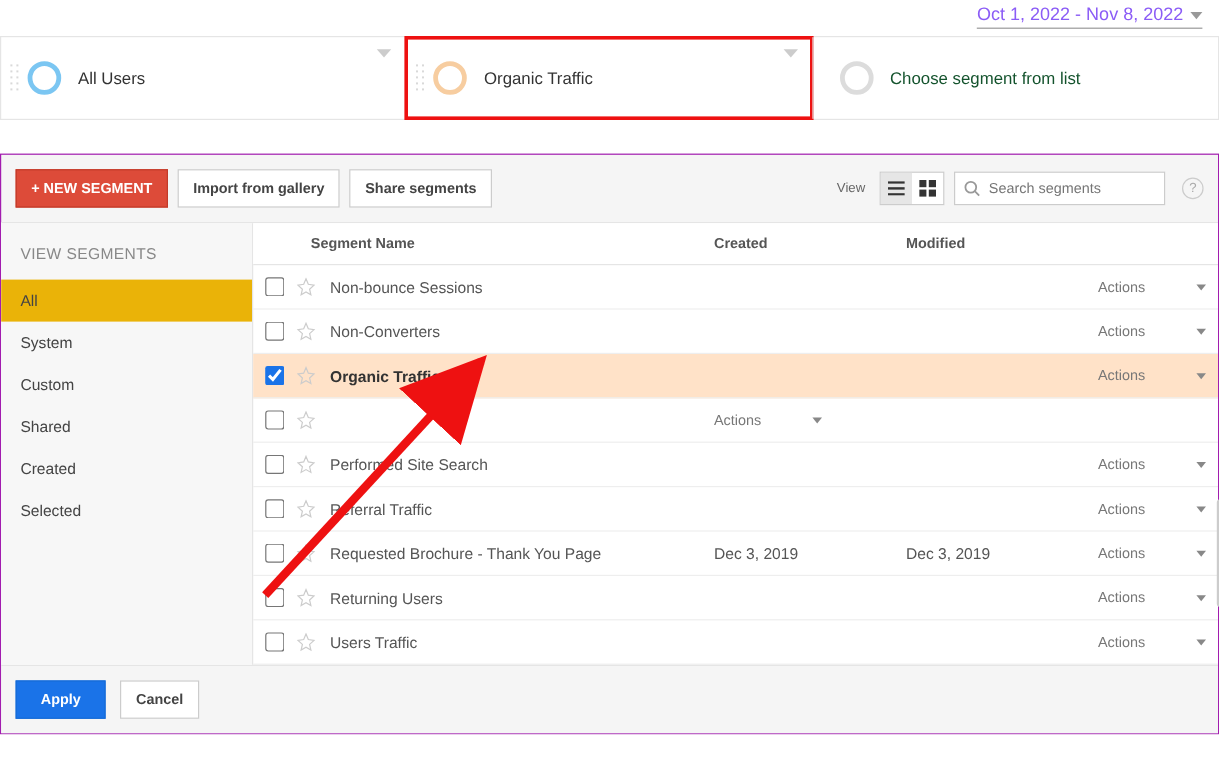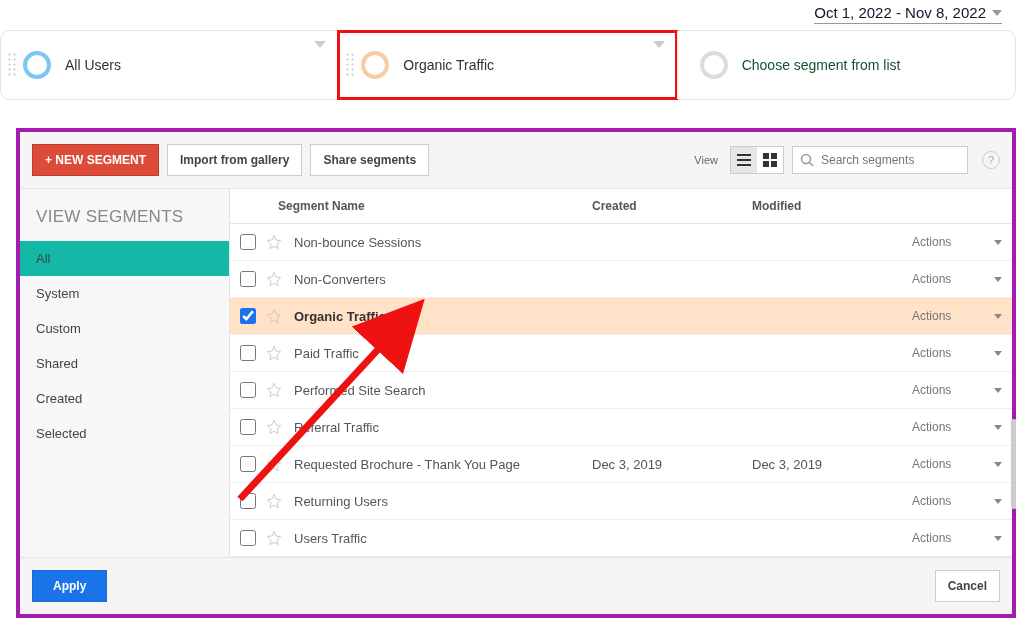--- a/index.html
+++ b/index.html
@@ -1,77 +1,77 @@
 <!DOCTYPE html>
 <html><head>
 <meta charset="utf-8">
 <style>
   * { box-sizing: border-box; margin: 0; padding: 0; font-family: Arial, Helvetica, sans-serif; }
   body { background: #fff; font-size: 13px; color: #333; width: 1016px; }
 
   
   .daterange-bar { display: flex; justify-content: flex-end; padding: 4px 14px 0 0; }
-  .daterange { display: inline-flex; align-items: center; gap: 6px; font-size: 15px; color: #0f172a; border-bottom: 1px solid #999; padding-bottom: 2px; }
+  .daterange { display: inline-flex; align-items: center; gap: 6px; font-size: 15px; color: #8b5cf6; border-bottom: 1px solid #999; padding-bottom: 2px; }
   .daterange .tri { width: 0; height: 0; border-left: 5px solid transparent; border-right: 5px solid transparent; border-top: 6px solid #999; }
 
   
-  .segment-row { display: flex; border: 1px solid #e5e5e5; border-radius: 10px; margin: 6px 0 0 0; }
+  .segment-row { display: flex; border: 1px solid #e5e5e5; border-radius: 0; margin: 6px 0 0 0; }
   .segment-chip { position: relative; flex: 1; display: flex; align-items: center; padding: 16px 14px 16px 22px; min-height: 68px; }
   .segment-chip + .segment-chip { border-left: 1px solid #e5e5e5; }
   .grab { position: absolute; left: 6px; top: 50%; transform: translateY(-50%); width: 10px; height: 26px; background:
       radial-gradient(#d0d0d0 1px, transparent 1.2px) 0 0/5px 5px; opacity:.8; }
   .ring { width: 28px; height: 28px; border-radius: 50%; border: 4px solid #7bc6f2; margin-right: 14px; flex-shrink: 0; }
   .ring.orange { border-color: #f7cda0; }
   .ring.grey { border-color: #dcdcdc; }
   .chip-label { font-size: 14px; color: #333; }
   .chip-caret { position: absolute; right: 12px; top: 10px; width: 0; height: 0; border-left:6px solid transparent; border-right:6px solid transparent; border-top:7px solid #ccc; }
   .highlight-box { outline: 3px solid #e11; outline-offset: -2px; }
 
   
-  .panel { border: 4px solid #a21caf; margin-top: 28px; background: #f5f5f5; padding-bottom: 0; position: relative; margin-left: 16px; }
+  .panel { border: 1px solid #a21caf; margin-top: 28px; background: #f5f5f5; padding-bottom: 0; position: relative; }
   .toolbar { display: flex; align-items: center; padding: 12px 12px; gap: 8px; }
   .btn { border: 1px solid #ccc; background: #fff; color: #444; font-size: 12px; font-weight: bold; padding: 8px 12px; cursor: pointer; }
   .btn.red { background: #dd4b39; border-color: #c23a29; color: #fff; }
   .toolbar-spacer { flex: 1; }
   .view-lbl { font-size: 11px; color: #666; margin-right: 4px; }
   .view-toggle { display: inline-flex; border: 1px solid #ccc; background: #fff; }
   .view-opt { width: 26px; height: 26px; display:flex; align-items:center; justify-content:center; cursor:pointer; }
   .view-opt.active { background: #e6e6e6; }
   .view-opt svg { display:block; }
   .search-wrap { position: relative; }
   .search-wrap svg { position:absolute; left:8px; top:50%; transform:translateY(-50%); }
   .search-input { border: 1px solid #ccc; padding: 6px 8px 6px 28px; width: 176px; font-size: 12px; color:#555; }
   .help { width: 18px; height: 18px; border-radius: 50%; border: 1px solid #ccc; color: #aaa; font-size: 11px; display:flex; align-items:center; justify-content:center; margin-left:6px; cursor:pointer; }
 
   
   .body { display: flex; background: #fff; border-top: 1px solid #e5e5e5; }
   .sidebar { width: 210px; background: #f7f7f7; border-right: 1px solid #e5e5e5; padding: 14px 0 20px 0; }
-  .side-head { font-size: 17px; color: #888; letter-spacing: .3px; padding: 4px 16px 14px 16px; }
+  .side-head { font-size: 13px; color: #888; letter-spacing: .3px; padding: 4px 16px 14px 16px; }
   .side-item { padding: 10px 16px; font-size: 13px; color: #444; cursor: pointer; }
-  .side-item.active { background: #14b8a6; }
+  .side-item.active { background: #eab308; }
 
   .grid { flex: 1; position: relative; }
   .gridhead { display:flex; align-items:center; border-bottom: 1px solid #e5e5e5; background:#fff; font-size:12px; color:#555; font-weight:bold; padding: 10px 10px; }
   .col-name { flex: 1; }
   .col-created { width: 160px; }
   .col-modified { width: 160px; }
   .col-actions { width: 90px; }
 
   .row { display:flex; align-items:center; border-bottom:1px solid #eee; padding: 10px 10px; font-size:13px; color:#555; }
   .row.selected { background: #ffe2c8; }
   .row.selected .seg-name { color:#333; font-weight:bold; }
   .row input[type=checkbox] { width:16px; height:16px; margin-right:10px; accent-color:#1a73e8; cursor:pointer; }
   .star { width:16px; height:16px; margin-right:12px; cursor:pointer; }
   .seg-name { flex:1; }
   .seg-created { width:160px; }
   .seg-modified { width:160px; }
   .actions { width:90px; display:flex; align-items:center; justify-content:space-between; color:#777; font-size:12px; cursor:pointer; gap:6px; }
   .actions .tri { width:0;height:0;border-left:4px solid transparent;border-right:4px solid transparent;border-top:5px solid #888; }
 
-  .footer { border-top: 1px solid #e5e5e5; padding: 12px; background: #f5f5f5; display:flex; gap:12px;justify-content:space-between; }
+  .footer { border-top: 1px solid #e5e5e5; padding: 12px; background: #f5f5f5; display:flex; gap:12px; }
   .btn.blue { background:#1a73e8; border-color:#166bd6; color:#fff; padding:8px 20px; }
   .btn.plain { background:#fff; }
 
   
   .arrow-overlay { position:absolute; pointer-events:none; left: 0; top: 0; }
 
   
   .fake-scroll { position:absolute; right:-5px; top:230px; width:6px; height:90px; background:#ccc; border-radius:3px; }
 </style>
 </head>
@@ -205,21 +205,20 @@
             <span class="actions">
               <span>Actions</span>
               <span class="tri"></span>
             </span>
           </div>
           <div class="row">
             <input type="checkbox" style="">
             <svg class="star" viewBox="0 0 24 24">
               <path d="M12 2l2.9 6.9L22 10l-5.5 5 1.6 7L12 18.5 5.9 22l1.6-7L2 10l7.1-1.1L12 2z" fill="none" stroke="#ccc" stroke-width="1.5"></path>
             </svg>
-            <span class="seg-name">Paid Traffic</span>
             <span class="seg-created"></span>
             <span class="seg-modified"></span>
             <span class="actions">
               <span>Actions</span>
               <span class="tri"></span>
             </span>
           </div>
           <div class="row">
             <input type="checkbox" style="">
             <svg class="star" viewBox="0 0 24 24">

